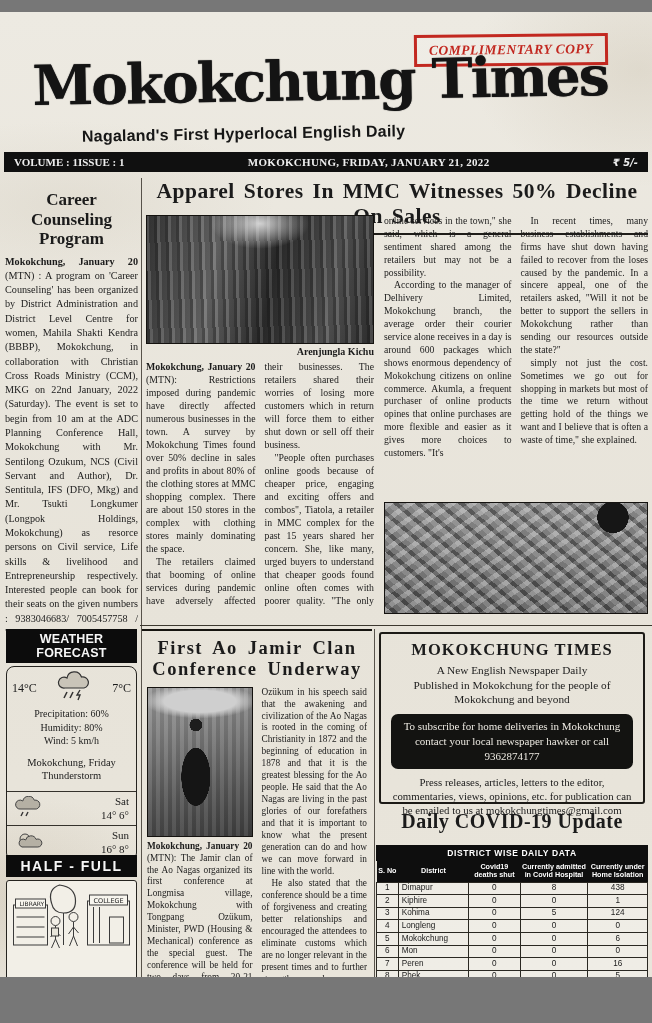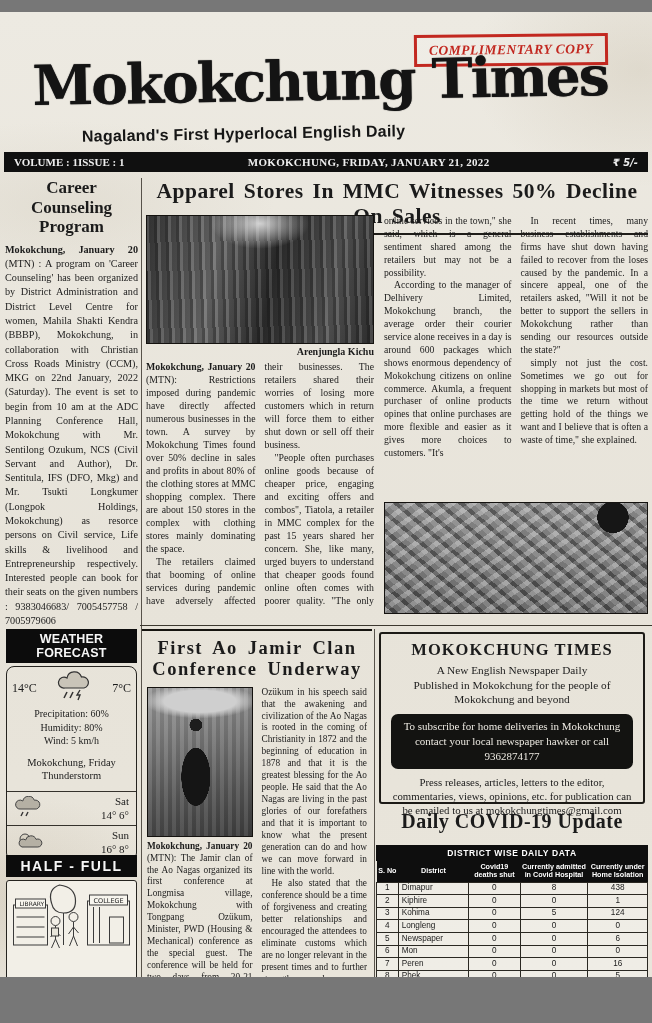--- a/index.html
+++ b/index.html
@@ -22,21 +22,21 @@
   .volbar{position:absolute;left:4px;top:140px;width:644px;height:20px;background:#101010;
     color:#eee;display:flex;align-items:center;font-weight:bold;font-size:11px;}
   .volbar .v{padding-left:10px;} .volbar .i{}
   .volbar .d{flex:1;text-align:center;letter-spacing:.3px;}
   .volbar .p{padding-right:10px;font-family:"DejaVu Sans",sans-serif;font-size:10px;font-style:italic;}
   
   .vrule1{position:absolute;left:141px;top:166px;height:851px;width:1px;background:#57524a;}
   .vrule2{position:absolute;left:374px;top:617px;height:400px;width:1px;background:#57524a;}
   .hrule{position:absolute;left:140px;top:613px;width:512px;height:1px;background:#3c382f;}
   
-  .leftcol{position:absolute;left:5px;top:166px;width:133px;}
+  .leftcol{position:absolute;left:5px;top:178px;width:133px;}
   .career-title{font-size:17px;font-weight:bold;text-align:center;line-height:1.15;margin:0 0 6px;}
   .career-body{font-size:10.2px;line-height:1.4;text-align:justify;margin:0;}
   
   .weather{position:absolute;left:6px;top:617px;width:131px;}
   .wf-head{background:#0c0c0c;color:#f7f7f7;font-family:"Liberation Sans",sans-serif;font-weight:bold;
     font-size:12.5px;text-align:center;padding:3px 0;letter-spacing:.2px;}
   .wf-box{border:1.5px solid #25231f;border-radius:8px;margin-top:3px;overflow:hidden;}
   .wf-main{padding:4px 5px 2px;}
   .wf-temps{display:flex;align-items:center;justify-content:space-between;font-size:12px;}
   .wf-lines{text-align:center;font-size:10px;line-height:1.35;margin-top:2px;}
@@ -297,21 +297,21 @@
         </tr>
           <tr>
           <td class="num">4</td>
           <td>Longleng</td>
           <td class="num">0</td>
           <td class="num">0</td>
           <td class="num">0</td>
         </tr>
           <tr>
           <td class="num">5</td>
-          <td>Newspaper</td>
+          <td>Mokokchung</td>
           <td class="num">0</td>
           <td class="num">0</td>
           <td class="num">6</td>
         </tr>
           <tr>
           <td class="num">6</td>
           <td>Mon</td>
           <td class="num">0</td>
           <td class="num">0</td>
           <td class="num">0</td>

